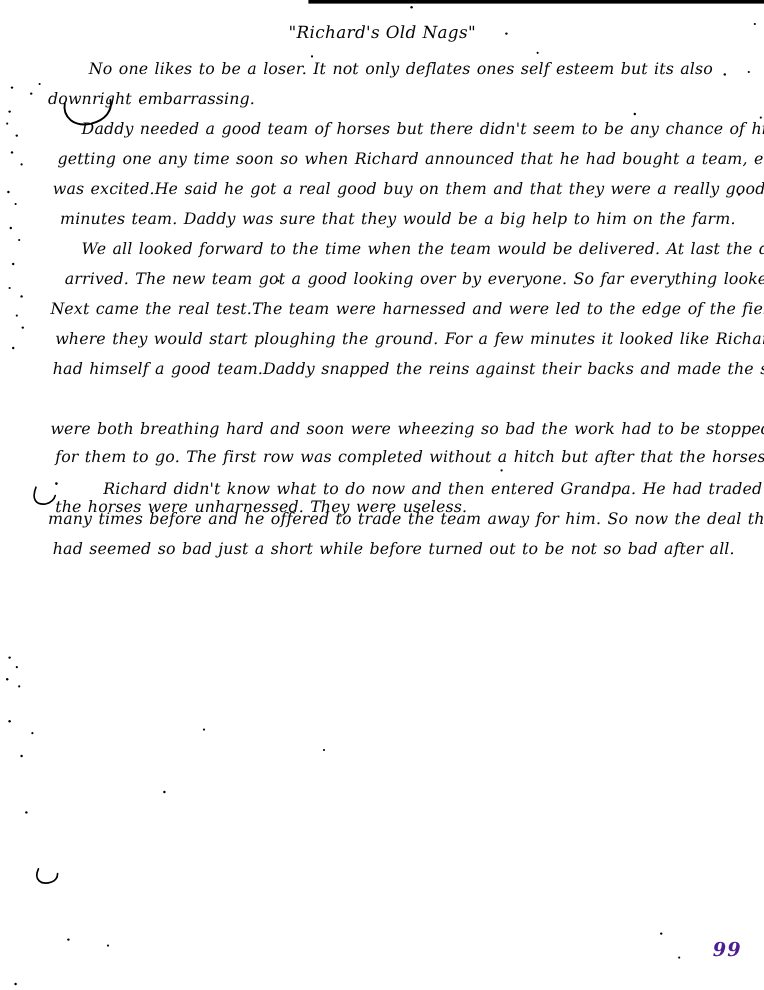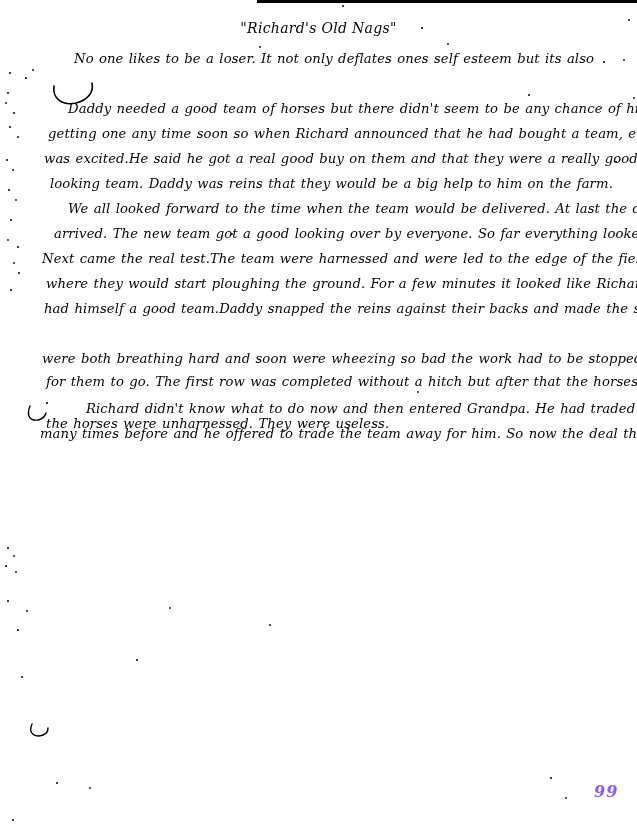--- a/index.html
+++ b/index.html
@@ -56,21 +56,21 @@
     letter-spacing: 0.1px;
     word-spacing: 1px;
   }
   .page-number {
     position: absolute;
     left: 594px;
     top: 782px;
     font-style: italic;
     font-size: 16px;
     font-weight: bold;
-    color: #8b5cf6;
+    color: #4c1d95;
     letter-spacing: 1px;
   }
 </style>
 </head>
 <body>
 
 <div class="page">
 
   <div class="top-bar"></div>
 
@@ -126,33 +126,35 @@
     <circle cx="270" cy="625" r="0.9" fill="#000"></circle>
       <circle cx="57" cy="783" r="1" fill="#000"></circle>
     <circle cx="90" cy="788" r="0.9" fill="#000"></circle>
       <circle cx="551" cy="778" r="1" fill="#000"></circle>
     <circle cx="566" cy="798" r="0.9" fill="#000"></circle>
   </svg>
 
   <div class="doc-title">"Richard's Old Nags"</div>
 
   <div class="line" style="top:46px; padding-left:34px;">No one likes to be a loser. It not only deflates ones self esteem but its also</div>
+  <div class="line" style="top:71px; padding-left:0;">downright embarrassing.</div>
 
   <div class="line" style="top:96px; padding-left:28px;">Daddy needed a good team of horses but there didn't seem to be any chance of him</div>
   <div class="line" style="top:121px; padding-left:8px;">getting one any time soon so when Richard announced that he had bought a team, everyone</div>
   <div class="line" style="top:146px; padding-left:4px;">was excited.He said he got a real good buy on them and that they were a really good</div>
-  <div class="line" style="top:171px; padding-left:10px;">looking team. Daddy was reins that they would be a big help to him on the farm.</div>
+  <div class="line" style="top:171px; padding-left:10px;">minutes team. Daddy was sure that they would be a big help to him on the farm.</div>
 
   <div class="line" style="top:196px; padding-left:28px;">We all looked forward to the time when the team would be delivered. At last the day</div>
   <div class="line" style="top:221px; padding-left:14px;">arrived. The new team got a good looking over by everyone. So far everything looked good.</div>
   <div class="line" style="top:246px; padding-left:2px;">Next came the real test.The team were harnessed and were led to the edge of the field</div>
   <div class="line" style="top:271px; padding-left:6px;">where they would start ploughing the ground. For a few minutes it looked like Richard</div>
   <div class="line" style="top:296px; padding-left:4px;">had himself a good team.Daddy snapped the reins against their backs and made the sound</div>
   <div class="line" style="top:321px; padding-left:6px;margin-top:48px;">for them to go. The first row was completed without a hitch but after that the horses</div>
   <div class="line" style="top:346px; padding-left:2px;">were both breathing hard and soon were wheezing so bad the work had to be stopped and</div>
   <div class="line" style="top:371px; padding-left:6px;margin-top:40px;">the horses were unharnessed. They were useless.</div>
 
   <div class="line" style="top:396px; padding-left:46px;">Richard didn't know what to do now and then entered Grandpa. He had traded horses</div>
   <div class="line" style="top:421px; padding-left:0;">many times before and he offered to trade the team away for him. So now the deal that</div>
+  <div class="line" style="top:446px; padding-left:4px;">had seemed so bad just a short while before turned out to be not so bad after all.</div>
 
   <div class="page-number">99</div>
 
 </div>
 
 </body></html>

